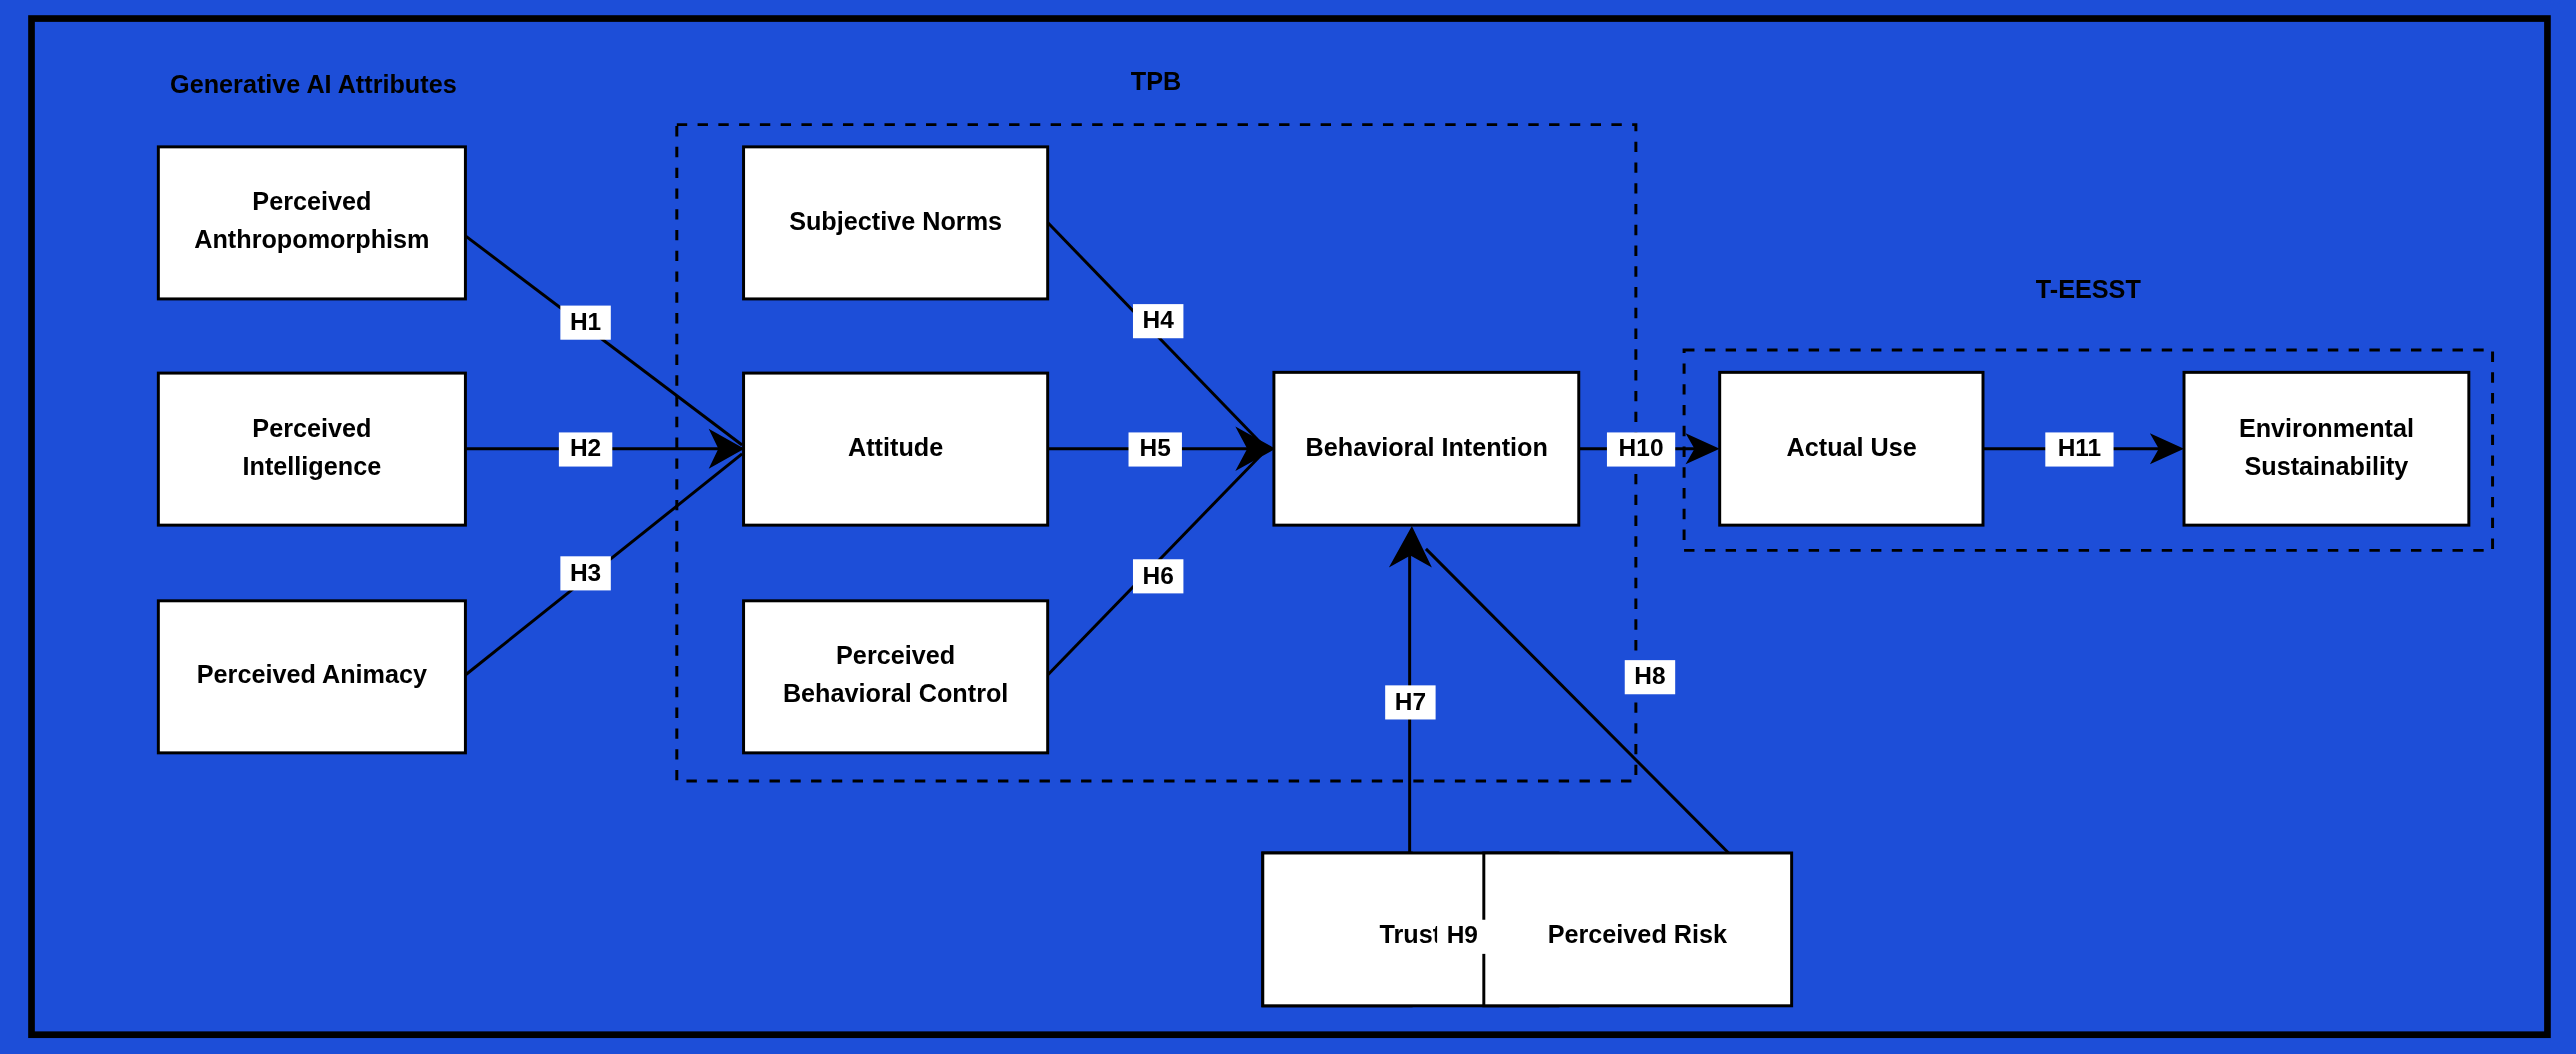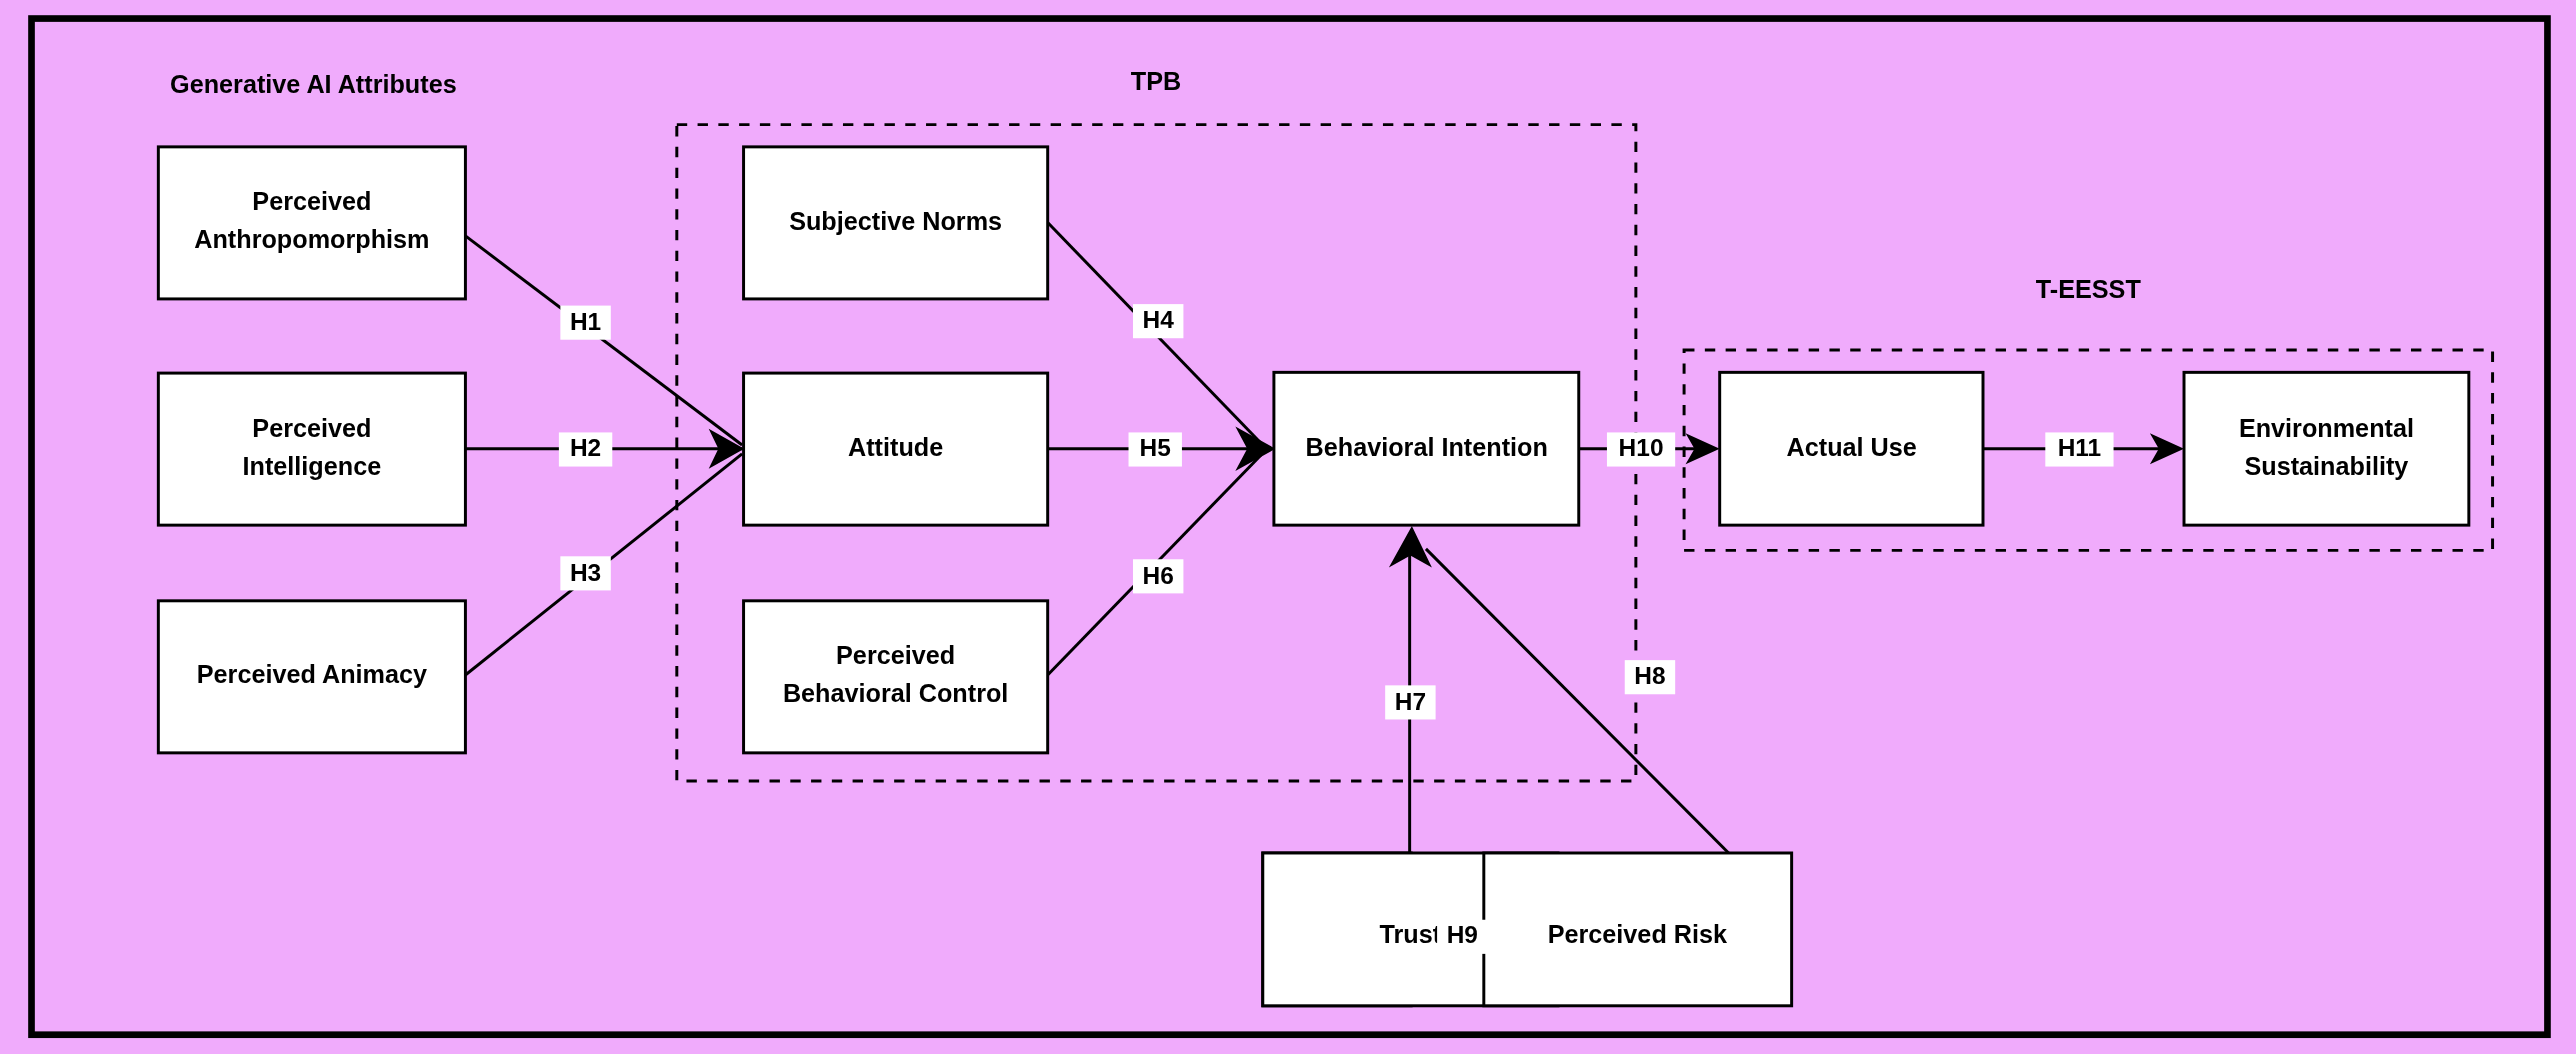--- a/index.html
+++ b/index.html
@@ -8,21 +8,21 @@
     padding: 0;
     background: #ffffff;
   }
   body {
     font-family: "Liberation Sans", sans-serif;
   }
   #stage {
     position: relative;
     width: 2576px;
     height: 1054px;
-    background: #f0abfc;
+    background: #1d4ed8;
     overflow: hidden;
   }
   svg.diagram {
     position: absolute;
     left: 0;
     top: 0;
     width: 2576px;
     height: 1054px;
     display: block;
   }

